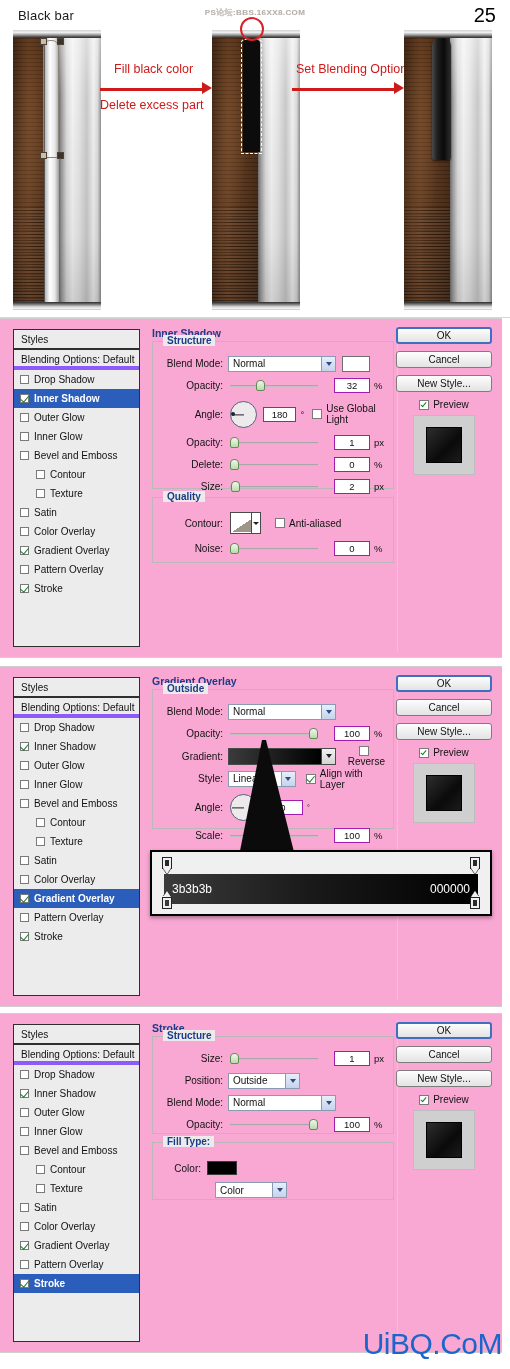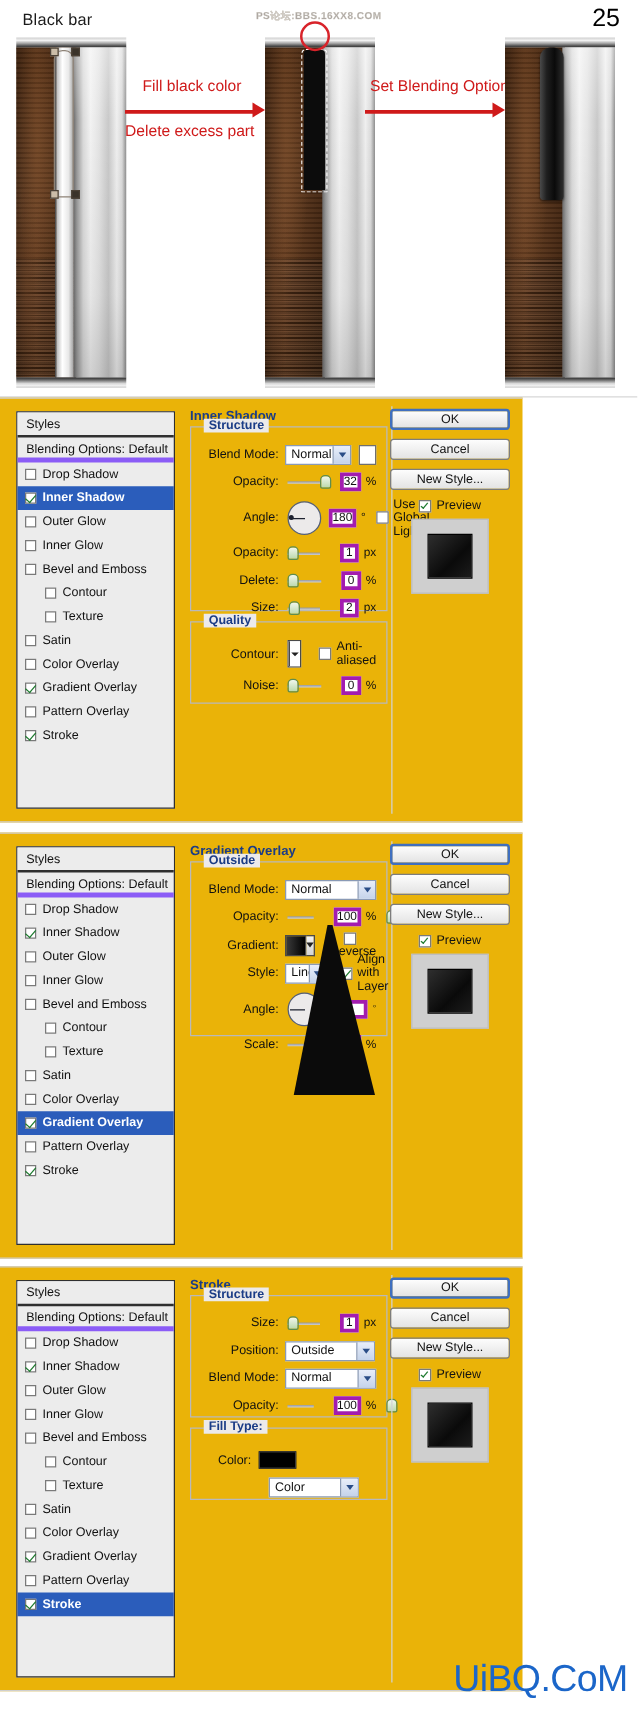--- a/index.html
+++ b/index.html
@@ -130,22 +130,22 @@
     position:absolute; width:0; height:0;
     border-top:6px solid transparent; border-bottom:6px solid transparent;
     border-left:10px solid #cf1a1a;
   }
   .red-label {
     position:absolute; color:#cf1a1a; font-size:12.5px; white-space:nowrap;
   }
 
   
   .ps-dialog {
-    position:absolute; left:0; width:418px;
-    background:#eab308;
+    position:absolute; left:0; width:502px;
+    background:#f9a8d4;
     border-top:1px solid #cfcfcf; border-bottom:1px solid #cfcfcf;
   }
   .ps-inner { position:relative; width:100%; height:100%; }
 
   
   .styles-col {
     position:absolute; left:13px; top:10px; width:127px; bottom:10px;
     background:#ececec; border:1px solid #2f2f2f;
   }
   .styles-head {
@@ -197,21 +197,21 @@
   .select .arw {
     position:absolute; right:0; top:0; bottom:0; width:14px;
     background:linear-gradient(#e8eefa,#c5d3ea); border-left:1px solid #8a9ab5;
     display:flex; align-items:center; justify-content:center;
   }
   .select .arw::after{
     content:""; width:0;height:0;border-left:3.5px solid transparent;
     border-right:3.5px solid transparent;border-top:4px solid #2a4d87;
   }
   .numbox {
-    height:15px; border:3px solid #a21caf; background:#fff;
+    height:15px; border:1px solid #a21caf; background:#fff;
     font-size:9.5px; color:#111; display:flex; align-items:center;
     justify-content:center;
   }
   .unit { font-size:9.5px; color:#111; margin-left:4px; }
   .slider { position:relative; height:14px; display:flex; align-items:center; }
   .slider .track { position:absolute; left:0; right:0; height:2px;
     background:linear-gradient(#9a9a9a,#cfcfcf); }
   .slider .knob {
     position:absolute; width:9px; height:11px;
     background:linear-gradient(#f1f7ee,#bcd9ae);
@@ -718,20 +718,38 @@
         </div>
       </div>
 
     </div>
   </div>
 
   <svg class="callout-pointer" style="left:0; top:666px; width:510px; height:260px;" viewBox="0 0 510 260">
     <polygon points="262,74 266,74 300,210 235,210" fill="#0b0b0b"></polygon>
   </svg>
 
+  <div class="grad-popup" style="left:150px; top:850px; width:342px; height:66px;">
+    <span class="stop top" style="left:10px; top:5px;">
+        <span class="stop-inner"></span>
+      </span>
+    <span class="stop top" style="right:10px; top:5px;">
+        <span class="stop-inner"></span>
+      </span>
+    <div class="bar">
+      <span class="hex">3b3b3b</span>
+      <span class="hex">000000</span>
+    </div>
+    <span class="stop bot" style="left:10px; bottom:5px;">
+        <span class="stop-inner light"></span>
+      </span>
+    <span class="stop bot" style="right:10px; bottom:5px;">
+        <span class="stop-inner"></span>
+      </span>
+  </div>
 
   <div class="ps-dialog" style="top:1013px; height:340px;">
     <div class="ps-inner">
 
       <div class="styles-col">
         <div class="styles-head">Styles</div>
         <div class="styles-default">Blending Options: Default</div>
 
         <div class="style-row">
             <span class="cbx"></span>

